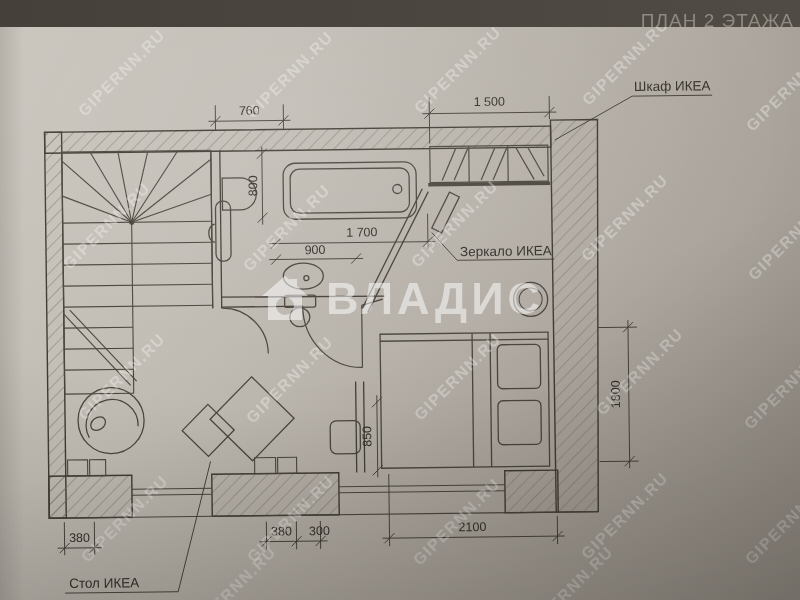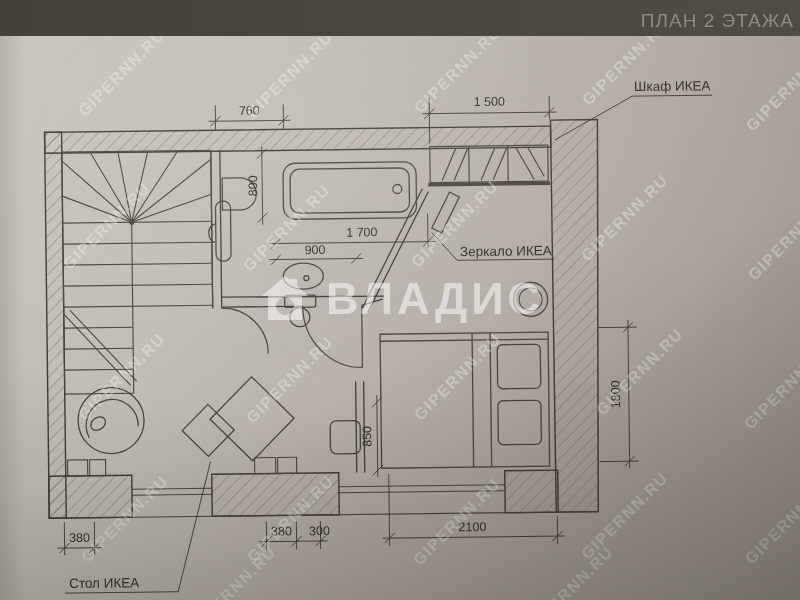--- a/index.html
+++ b/index.html
@@ -2,21 +2,21 @@
 <html><head>
 <meta charset="utf-8">
 <style>
   html,body { margin:0; padding:0; }
   .screen {
     position:relative; width:800px; height:600px; overflow:hidden;
     font-family:"Liberation Sans", sans-serif;
     background:linear-gradient(118deg,#cac5bd 0%,#c1bcb4 30%,#b1aba3 62%,#9d978f 100%);
   }
   .topbar {
-    position:absolute; left:0; top:0; width:800px; height:36px; z-index:6;
+    position:absolute; left:0; top:0; width:800px; height:27px; z-index:6;
     background:linear-gradient(90deg,#45403a 0%,#4b463f 55%,#504b44 100%);
     color:#8f8a81; font-size:19px; letter-spacing:1px;
     line-height:41px; text-align:right; padding-right:6px; box-sizing:border-box;
     white-space:nowrap;
   }
   svg.plan {
     position:absolute; left:0; top:0; z-index:2;
     transform:rotate(-0.7deg); transform-origin:50% 55%;
   }
   .wm {

